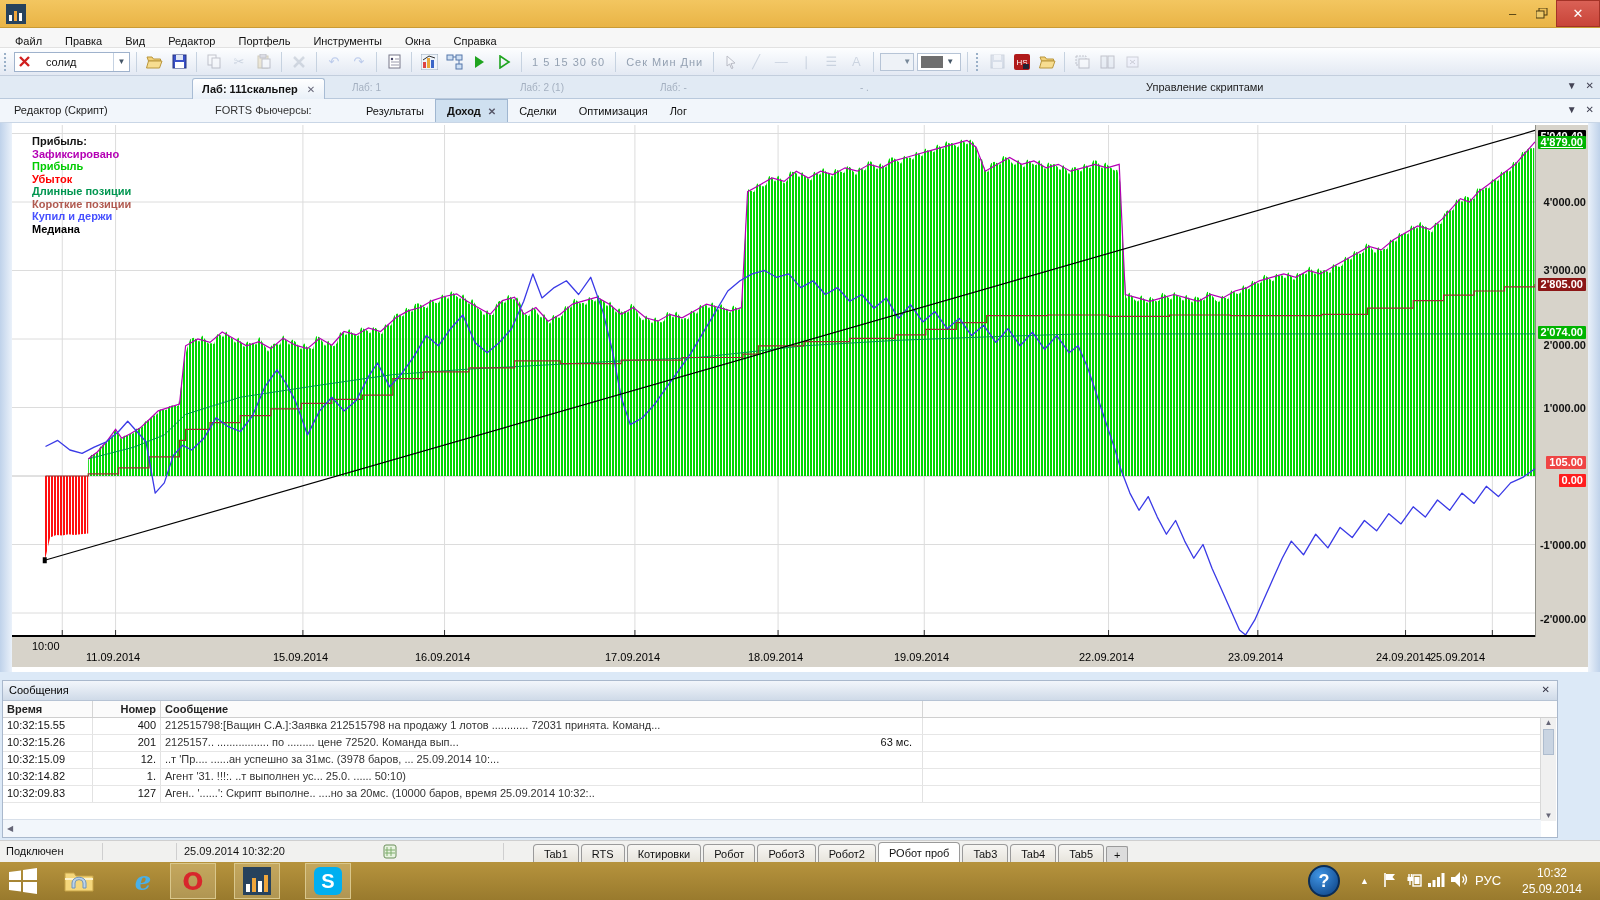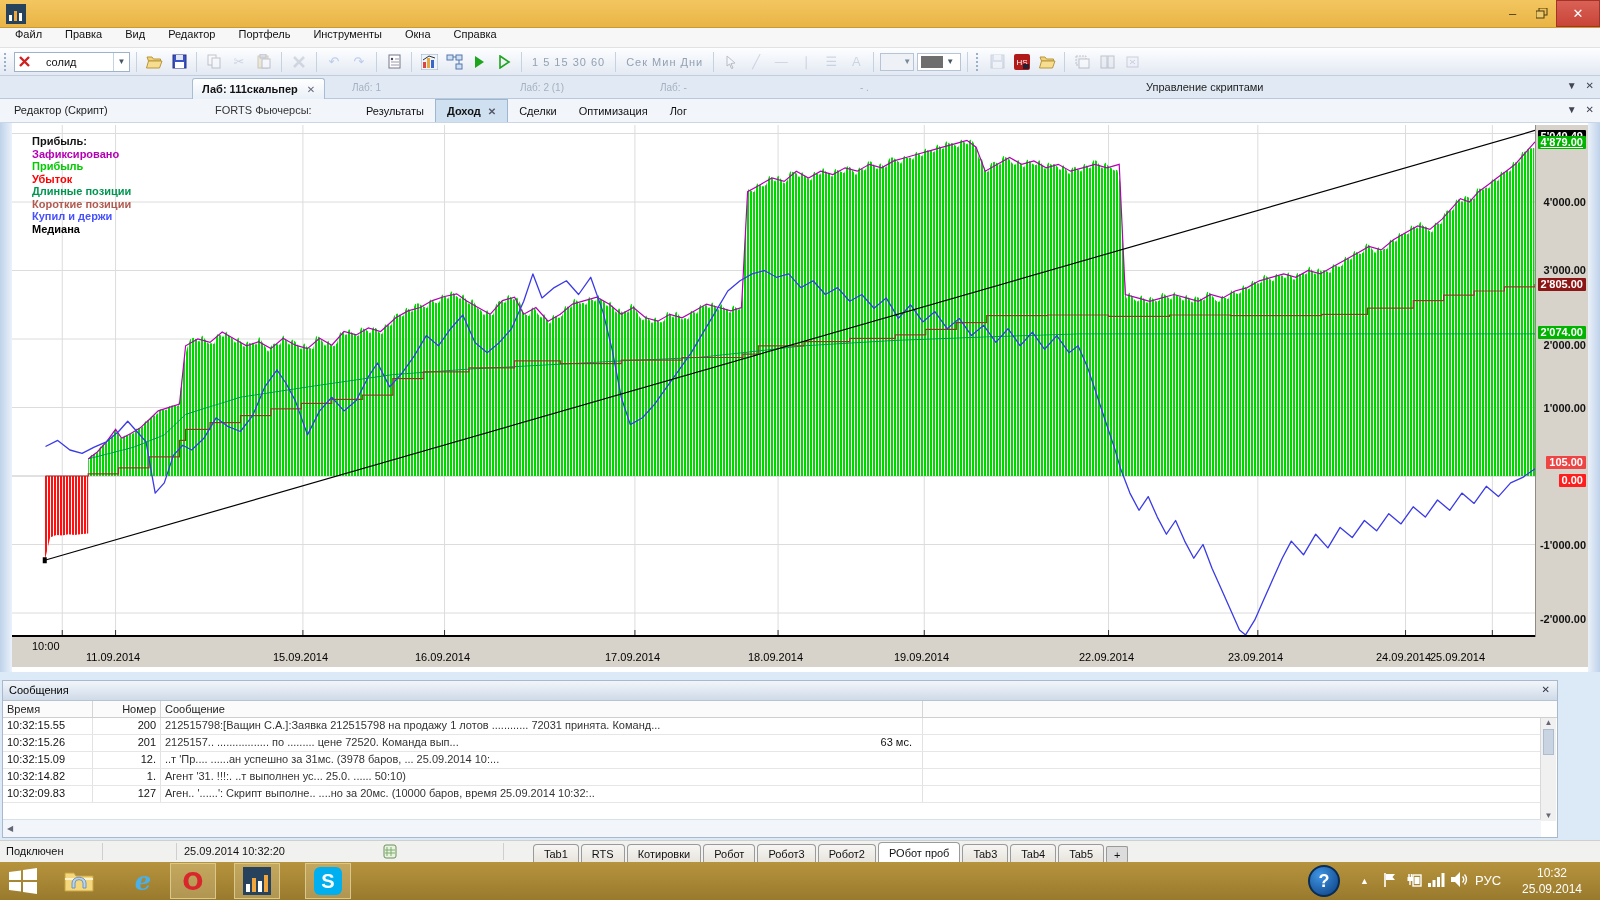--- a/index.html
+++ b/index.html
@@ -6,21 +6,21 @@
 html,body{width:1600px;height:900px}
 body{position:relative;font-family:"Liberation Sans",sans-serif;font-size:11px;color:#111;background:#dce9f7;overflow:hidden}
 
 .titlebar{position:absolute;left:0;top:0;width:1600px;height:28px;background:linear-gradient(#f3c660,#e9b446);border-bottom:1px solid #c99b35;display:flex;align-items:center}
 .titlebar .title{position:absolute;left:0;right:0;text-align:center;font-size:13px;color:#3a3020}
 .appicon{margin-left:6px;z-index:2;width:20px;height:20px}
 .wbtns{position:absolute;right:0;top:0;height:27px;display:flex;z-index:2;align-items:stretch}
 .wbtn{width:29px;display:flex;align-items:center;justify-content:center;color:#4a3a10;font-size:13px}
 .wbtn.close{width:44px;background:linear-gradient(#da6156,#c84438);color:#fff;border:1px solid #a33227}
 
-.menubar{position:absolute;left:0;top:28px;width:1600px;height:20px;background:#f7f7f7;border-bottom:1px solid #e2e2e2;display:flex;align-items:flex-start;padding-left:15px;gap:23px}
+.menubar{position:absolute;left:0;top:28px;width:1600px;height:20px;background:#f7f7f7;border-bottom:1px solid #e2e2e2;display:flex;align-items:flex-end;padding-left:15px;gap:23px}
 .menu-item{color:#111}
 
 .toolbar{position:absolute;left:0;top:48px;width:1600px;height:28px;background:linear-gradient(#fdfeff,#e3e9f3);border-bottom:1px solid #c3cedd;display:flex;align-items:center;padding-left:2px;gap:3px}
 .grip{width:5px;height:18px;border-left:2px dotted #9ab0c8;margin:0 2px}
 .tsep{width:1px;height:20px;background:#c6d2e0;margin:0 3px}
 .combo{width:116px;height:20px;background:#fff;border:1px solid #9fb2cc;display:flex;align-items:center;padding-left:4px;gap:16px}
 .combo .caret{margin-left:auto;width:16px;height:18px;border-left:1px solid #c5d2e2;display:flex;align-items:center;justify-content:center;color:#456;font-size:8px}
 .tbtn{width:22px;height:22px;display:flex;align-items:center;justify-content:center}
 .dis{opacity:.35}
 .ttext{color:#94a1b2;font-size:11px;margin:0 4px;letter-spacing:1px;white-space:nowrap}
@@ -58,21 +58,21 @@
 
 .msgband{position:absolute;left:0;top:672px;width:1600px;height:168px;background:#dce9f7}
 .msgpanel{position:absolute;left:2px;top:8px;width:1556px;height:158px;background:#fff;border:1px solid #a9b8cc}
 .msghdr{position:absolute;left:0;top:0;width:100%;height:20px;background:linear-gradient(#f2f6fb,#cfdae8);border-bottom:1px solid #b6c3d4}
 .msgtitle{position:absolute;left:6px;top:3px;color:#000}
 .msgclose{position:absolute;right:7px;top:3px;color:#334;font-size:10px}
 .colhdr{position:absolute;left:0;top:20px;width:100%;height:17px;background:#fbfbfb;border-bottom:1px solid #cfcfcf;white-space:nowrap}
 .mrows{position:absolute;left:0;top:37px;width:1537px}
 .mrow{height:17px;border-bottom:1px solid #e6e6e6;white-space:nowrap}
 .mcell{display:inline-block;height:16px;line-height:15px;vertical-align:top;padding:0 4px;border-right:1px solid #e2e2e2;overflow:hidden;white-space:nowrap}
-.hc{font-weight:normal;color:#222;border-right:1px solid #d5d5d5;height:16px;line-height:16px}
+.hc{font-weight:bold;color:#222;border-right:1px solid #d5d5d5;height:16px;line-height:16px}
 .c-time{width:90px}.c-num{width:68px;text-align:right}.c-msg{width:762px;position:relative}.c-x{width:613px;border-right:none}
 .blurry{filter:blur(.55px);color:#333}
 .msunit{position:absolute;right:10px;top:0;filter:none;color:#111}
 .vscroll{position:absolute;right:1px;top:37px;width:16px;height:103px;background:#f0f0f0;border-left:1px solid #d8d8d8;font-size:8px;color:#667;text-align:center}
 .vthumb{margin:2px 2px;height:26px;background:#c9d4e2;border:1px solid #aebcce}
 .hscroll{position:absolute;left:0;bottom:0;width:1538px;height:18px;background:#f2f6fb;border-top:1px solid #d8e0ea;color:#667;font-size:8px;display:flex;align-items:center;padding-left:4px}
 
 .statusbar{position:absolute;left:0;top:840px;width:1600px;height:22px;background:#f1f1ef;border-top:1px solid #cfcfcf}
 .scell{position:absolute;top:4px;color:#111}
 .ssep{position:absolute;top:2px;width:1px;height:17px;background:#cfcfcf}
@@ -429,21 +429,21 @@
 </div>
 
 <div class="msgband">
   <div class="msgpanel">
     <div class="msghdr">
       <span class="msgtitle">Сообщения</span>
       <span class="msgclose">✕</span>
     </div>
     <div class="colhdr" id="colhdr"><span class="mcell hc c-time">Время</span><span class="mcell hc c-num">Номер</span><span class="mcell hc c-msg">Сообщение</span><span class="mcell hc c-x"></span></div>
     <div class="mrows" id="mrows">
-        <div class="mrow"><span class="mcell c-time">10:32:15.55</span><span class="mcell c-num">200</span><span class="mcell c-msg"><span class="blurry">212515798:[Ващин С.А.]:Заявка 212515798 на продажу 1 лотов ............ 72031 принята. Команд...</span></span><span class="mcell c-x"></span></div>
+        <div class="mrow"><span class="mcell c-time">10:32:15.55</span><span class="mcell c-num">400</span><span class="mcell c-msg"><span class="blurry">212515798:[Ващин С.А.]:Заявка 212515798 на продажу 1 лотов ............ 72031 принята. Команд...</span></span><span class="mcell c-x"></span></div>
         <div class="mrow"><span class="mcell c-time">10:32:15.26</span><span class="mcell c-num">201</span><span class="mcell c-msg"><span class="blurry">2125157.. ................. по ......... цене 72520. Команда вып...</span><span class="msunit">63 мс.</span></span><span class="mcell c-x"></span></div>
         <div class="mrow"><span class="mcell c-time">10:32:15.09</span><span class="mcell c-num">12.</span><span class="mcell c-msg"><span class="blurry">..т 'Пр....  ......ан успешно за 31мс. (3978 баров, ...  25.09.2014 10:...</span></span><span class="mcell c-x"></span></div>
         <div class="mrow"><span class="mcell c-time">10:32:14.82</span><span class="mcell c-num">1.</span><span class="mcell c-msg"><span class="blurry">Агент '31. !!!:. ..т выполнен ус...  25.0.  ......  50:10)</span></span><span class="mcell c-x"></span></div>
         <div class="mrow"><span class="mcell c-time">10:32:09.83</span><span class="mcell c-num">127</span><span class="mcell c-msg"><span class="blurry">Аген.. '......': Скрипт выполне.. ....но за 20мс. (10000 баров, время 25.09.2014 10:32:..</span></span><span class="mcell c-x"></span></div>
         <div class="mrow"></div>
       </div>
     <div class="vscroll">▲<div class="vthumb"></div><div style="position:absolute;bottom:1px;left:0;right:0">▼</div></div>
     <div class="hscroll">
         <span>◀</span>
       </div>

